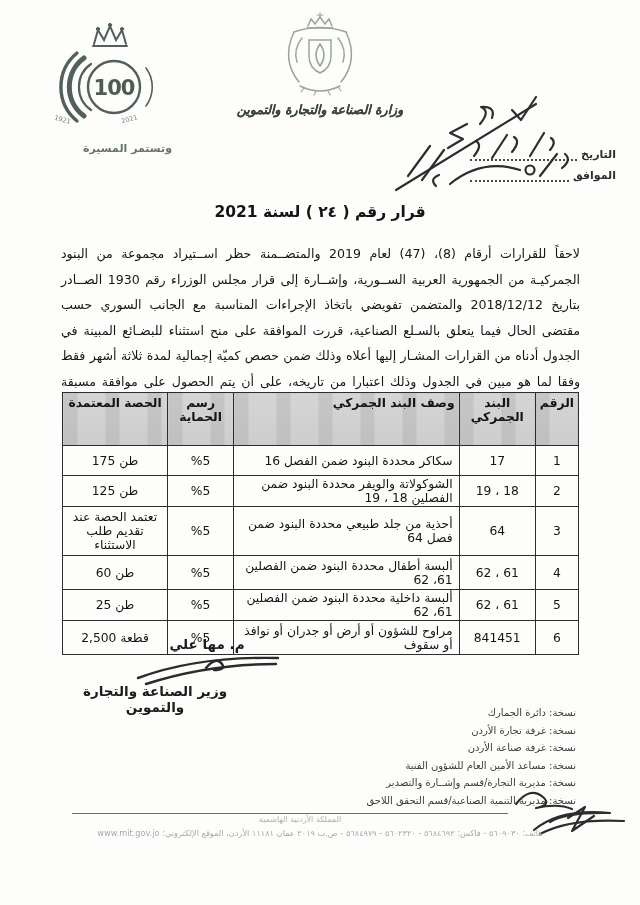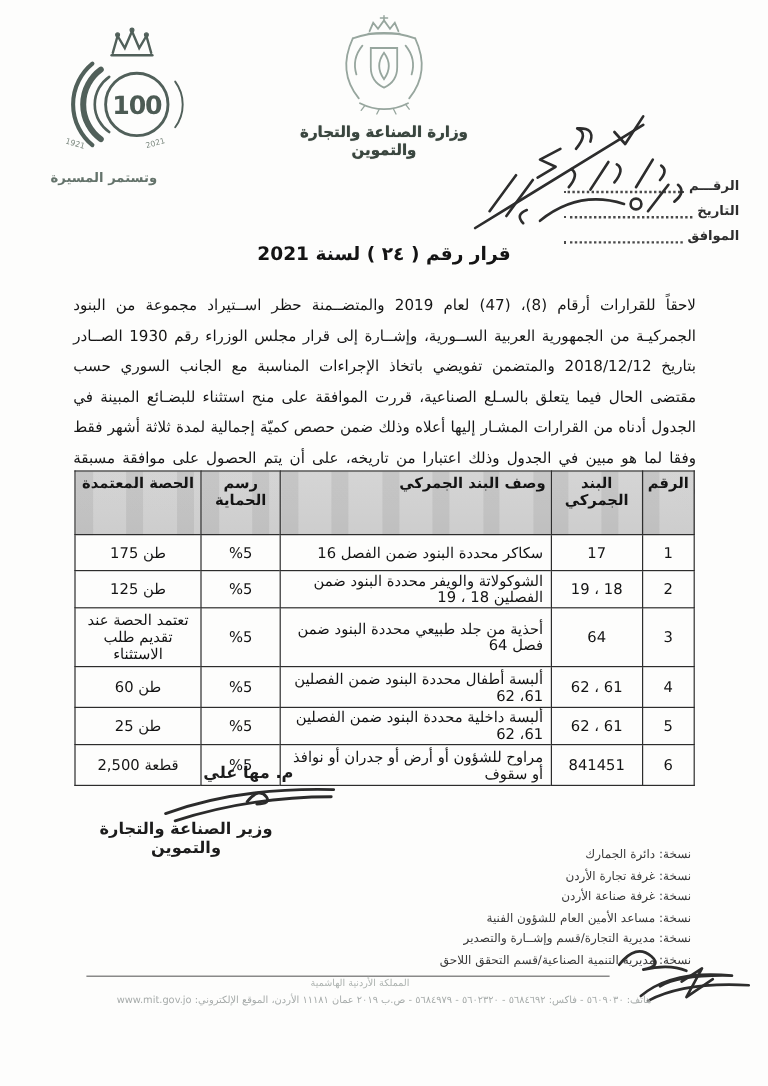--- a/index.html
+++ b/index.html
@@ -2,23 +2,23 @@
 <html lang="ar" dir="rtl"><head>
 <meta charset="utf-8">
 <style>
   html,body{margin:0;padding:0;background:#e8e8e8;}
   .page{
     position:relative;width:640px;height:905px;margin:0 auto;
     background:#fdfdfc;overflow:hidden;
     font-family:"DejaVu Sans",sans-serif;color:#1c1c1c;direction:rtl;
   }
   
-  .centennial{position:absolute;left:42px;top:18px;width:130px;text-align:left;}
+  .centennial{position:absolute;left:42px;top:18px;width:130px;text-align:right;}
   .centennial .tagline{margin-top:2px;font-size:11px;font-weight:600;color:#64736b;}
-  .ministry-block{position:absolute;left:225px;top:10px;width:190px;text-align:center;}
+  .ministry-block{position:absolute;left:225px;top:10px;width:190px;text-align:center;font-style:italic;}
   .ministry-name{margin-top:2px;font-size:12.5px;font-weight:700;color:#3a463f;
     text-shadow:0 0 .6px #3a463f;letter-spacing:-.5px;}
   .ref-block{position:absolute;left:468px;top:140px;width:148px;direction:rtl;}
   .ref-row{display:flex;align-items:flex-end;height:21px;}
   .ref-label{font-size:11px;font-weight:600;color:#2e2e2e;white-space:nowrap;}
   .ref-dots{flex:1;border-bottom:2px dotted #4a4a4a;height:13px;margin-left:2px;margin-right:4px;}
   .hand{position:absolute;pointer-events:none;}
   
   .decree-title{position:absolute;top:203px;left:0;width:100%;text-align:center;
     font-size:15.5px;font-weight:700;color:#141414;}
@@ -110,24 +110,20 @@
 
         <path d="M36 76 q20 10 40 0"></path>
         <path d="M40 78 l-3 4 M52 81 l-2 4 M64 81 l2 4 M74 77 l3 4" stroke-width="1.1"></path>
       </g>
     </svg>
     <div class="ministry-name">وزارة الصناعة والتجارة والتموين</div>
   </div>
 
   <div class="ref-block">
     <div class="ref-row">
-      <span class="ref-label">الرقـــم</span>
-      <span class="ref-dots"></span>
-    </div>
-    <div class="ref-row">
       <span class="ref-label">التاريخ</span>
       <span class="ref-dots"></span>
     </div>
     <div class="ref-row">
       <span class="ref-label">الموافق</span>
       <span class="ref-dots"></span>
     </div>
   </div>
 
   <svg class="hand" style="left:378px;top:72px;" width="262" height="132" viewBox="0 0 262 132">

